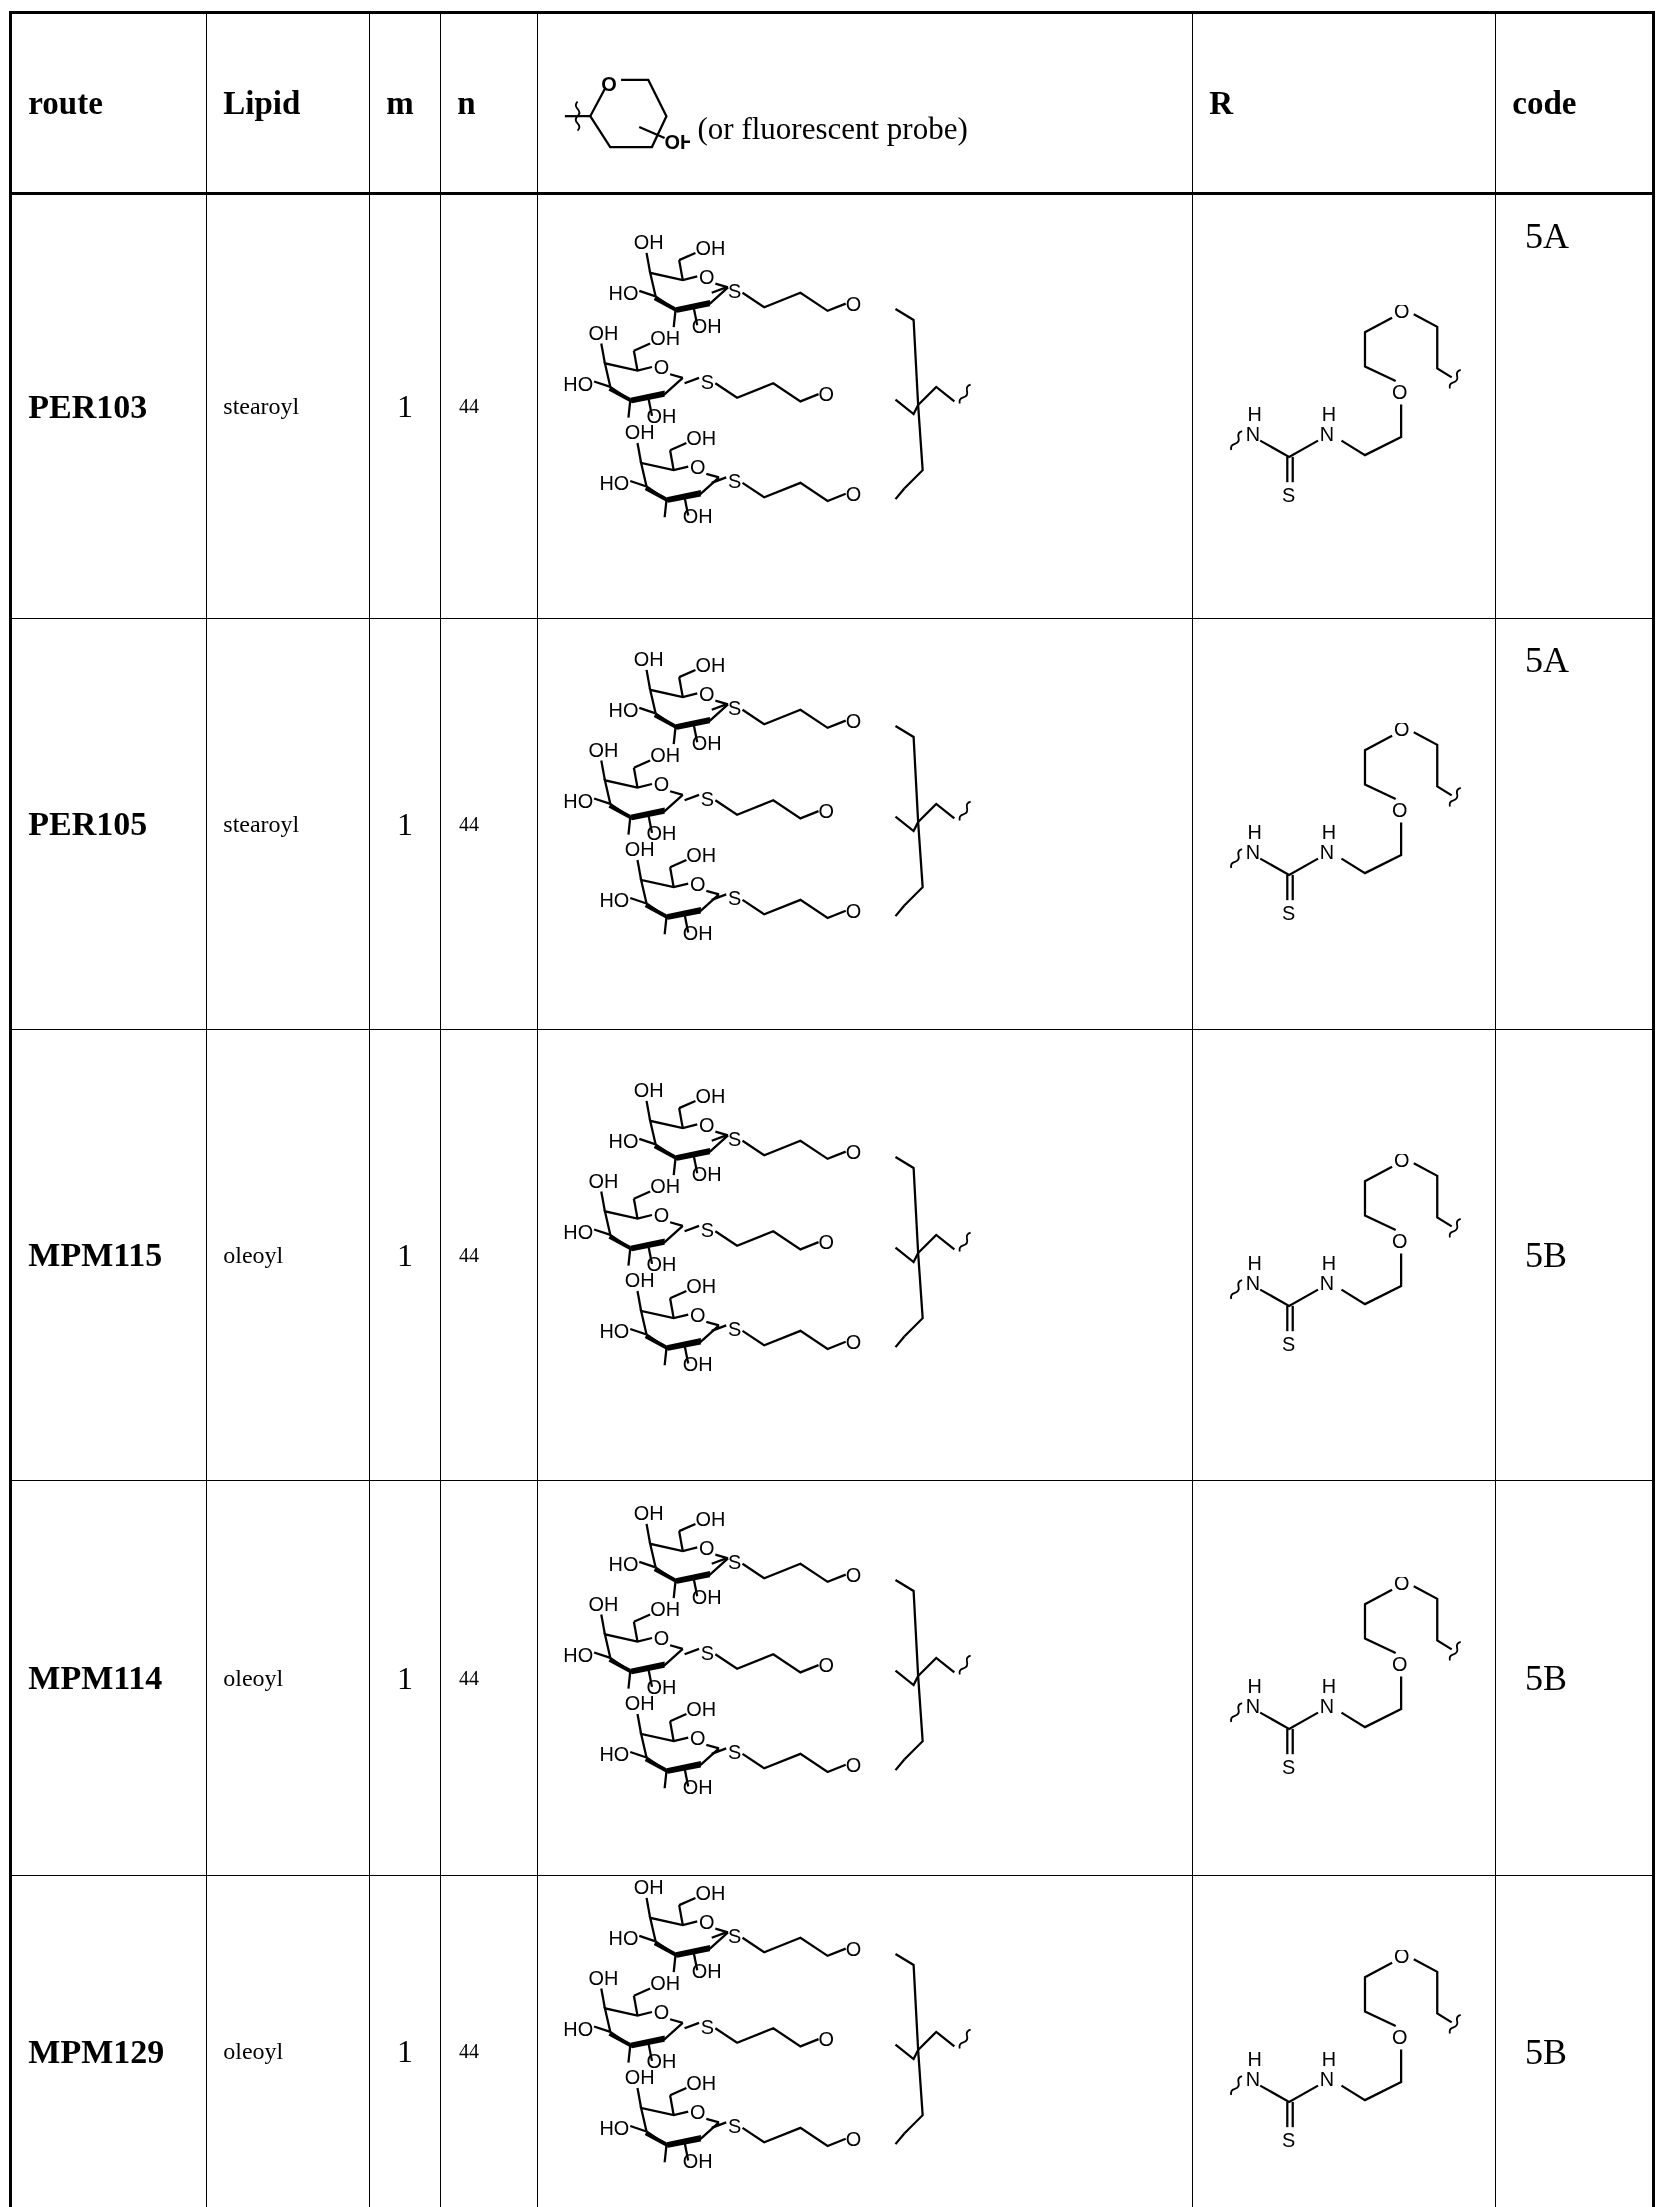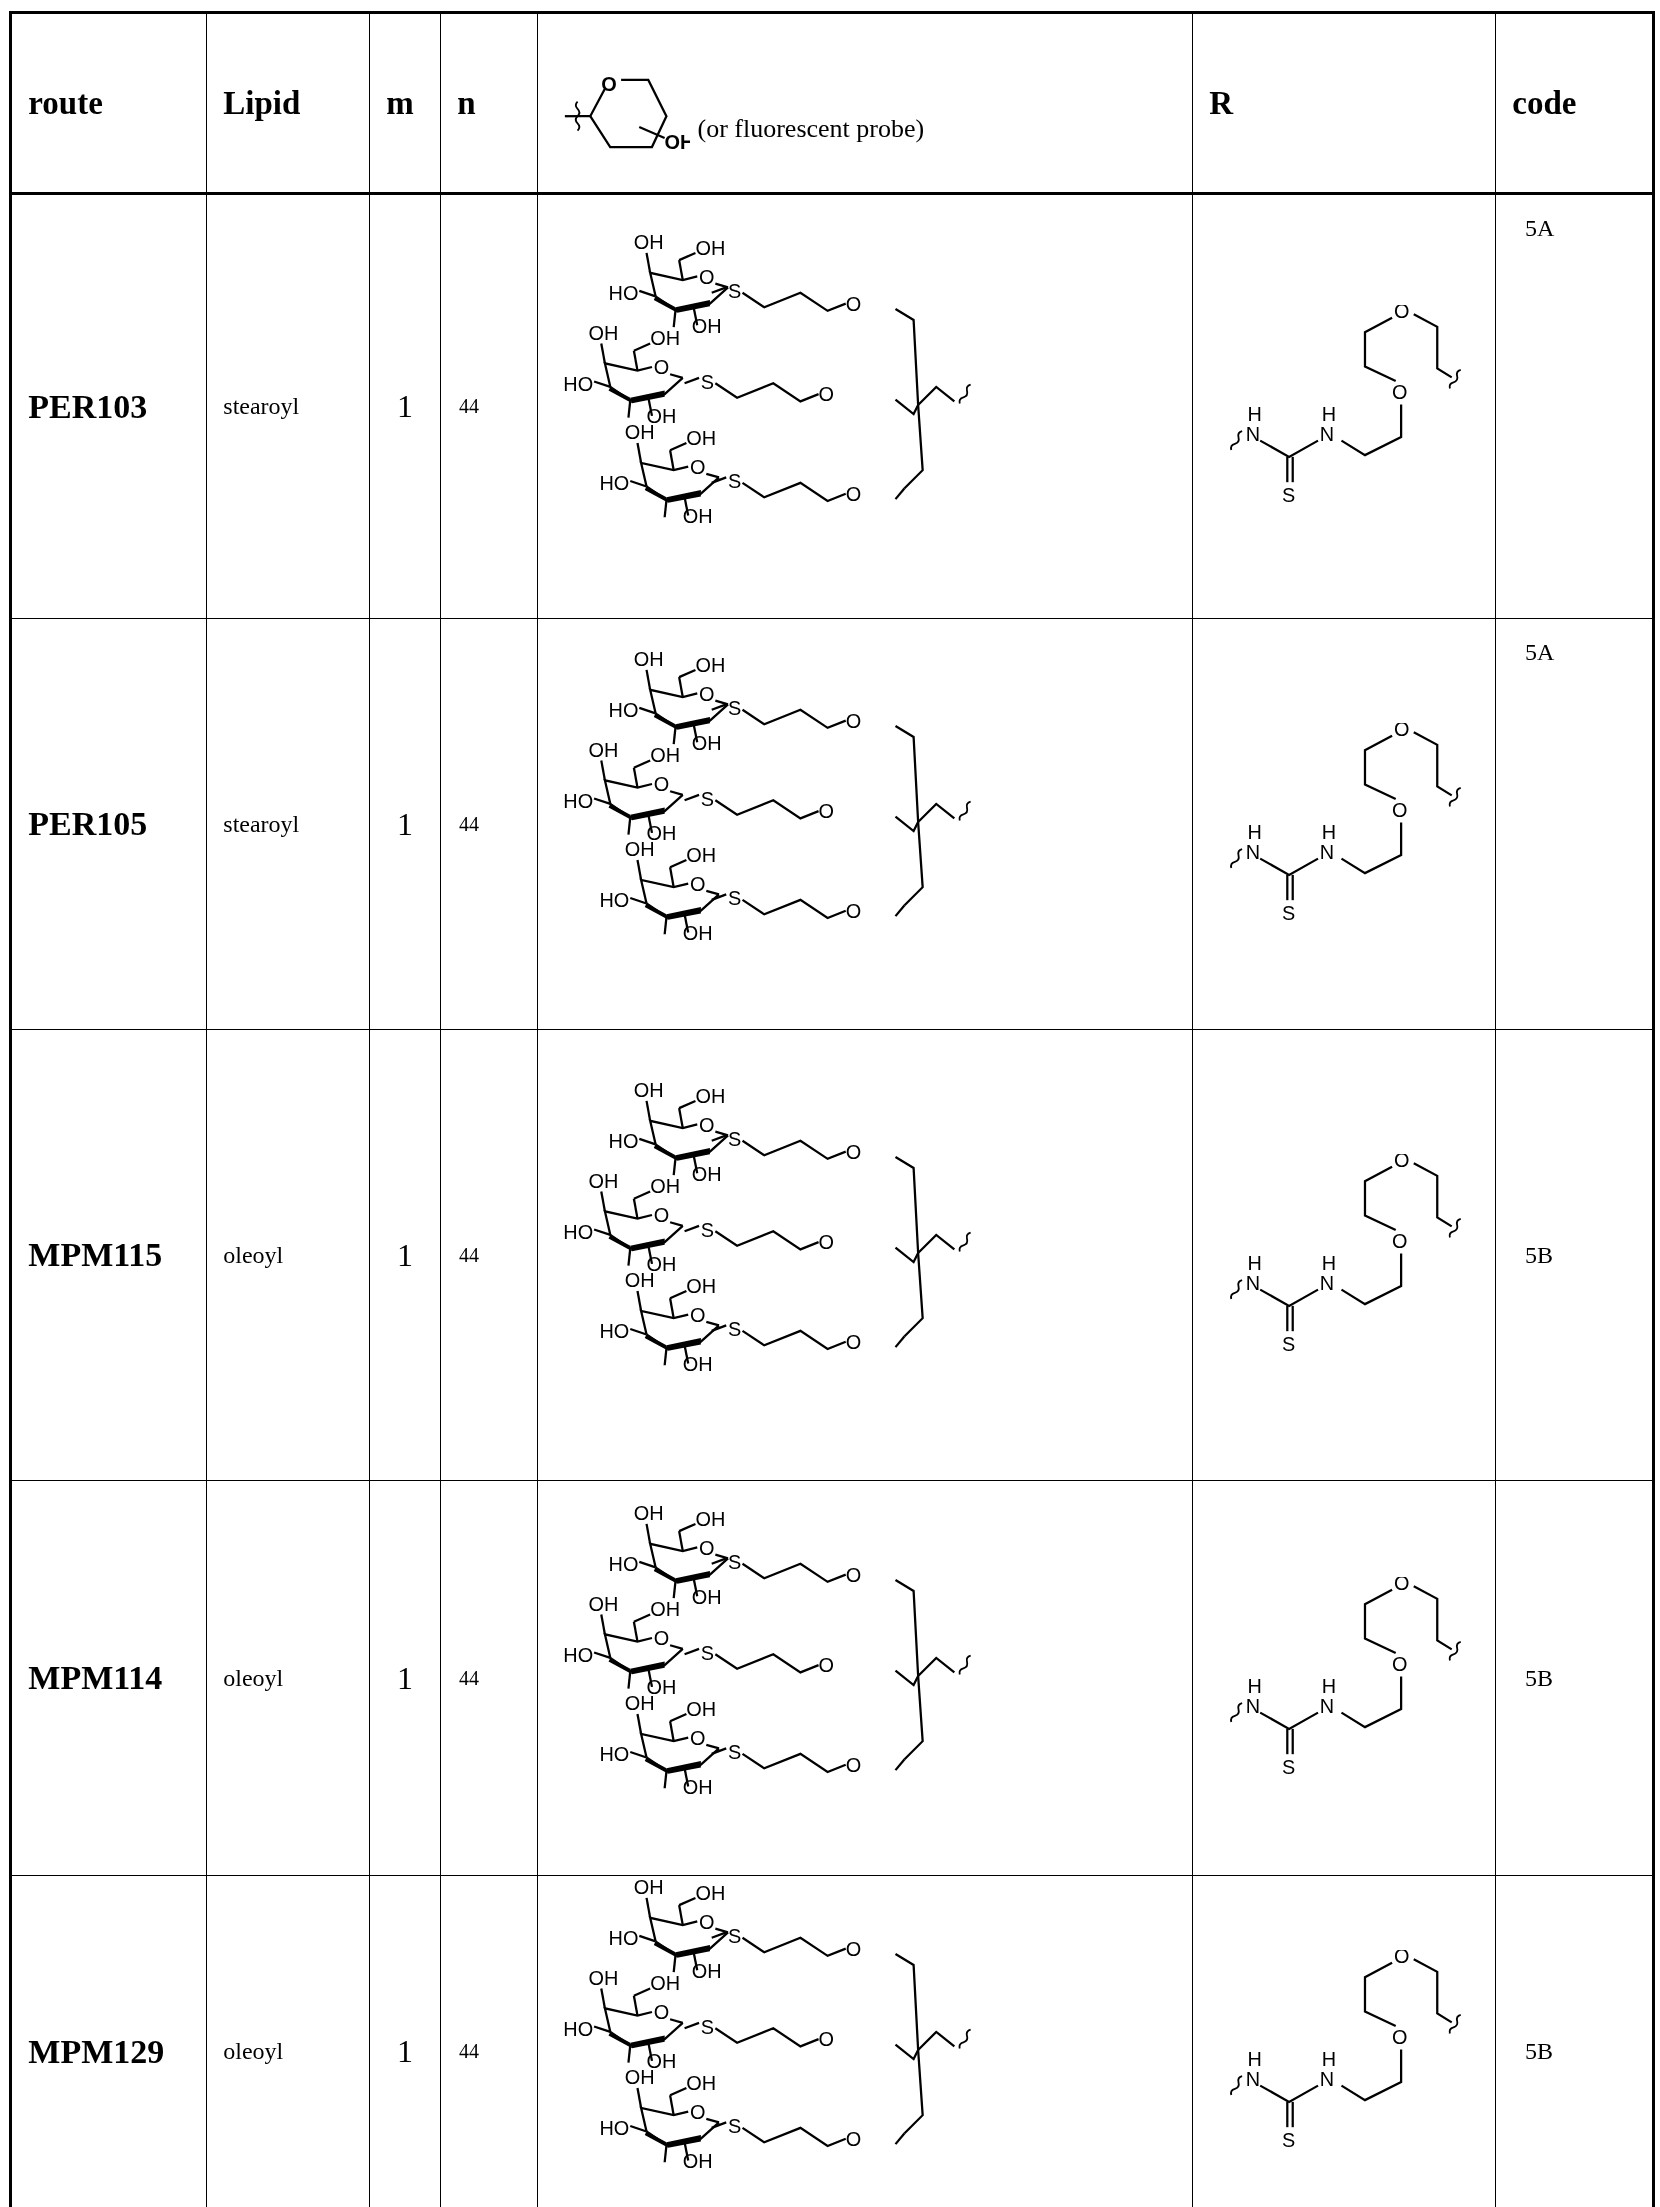--- a/index.html
+++ b/index.html
@@ -13,24 +13,24 @@
   .col-m { width: 71px; }
   .col-n { width: 97px; }
   .col-struct { width: 655px; }
   .col-r { width: 303px; }
   .col-route { width: 158px; }
   th { font-weight: bold; font-size: 33px; text-align: left; padding-left: 16.3px !important; height: 178px; }
   td.code { font-weight: bold; font-size: 34px; padding-left: 16.3px !important; }
   td.lipid { font-size: 24px; padding-left: 16.3px !important; }
   td.m { font-size: 32px; text-align: center; }
   td.n { font-size: 20px; padding-left: 18px !important; }
-  td.route { font-size: 24px; padding-left: 29px !important; }
+  td.route { font-size: 36px; padding-left: 29px !important; }
   td.route.top { vertical-align: top; padding-top: 20px !important; }
   .hdr-struct { display: flex; align-items: center; gap: 7.2px; }
-  .hdr-struct .probe-text { font-weight: normal; font-size: 26px; margin-top: 52px; }
+  .hdr-struct .probe-text { font-weight: normal; font-size: 31px; margin-top: 52px; }
   svg text { font-family: "Liberation Sans", "DejaVu Sans", sans-serif; }
   .r1 td { height: 403px; } .r2 td { height: 390px; } .r3 td { height: 450px; }
   .r4 td { height: 394px; } .r5 td { height: 351px; }
 </style>
 </head>
 <body>
 
 <table class="main">
   <colgroup>
     <col class="col-code">

